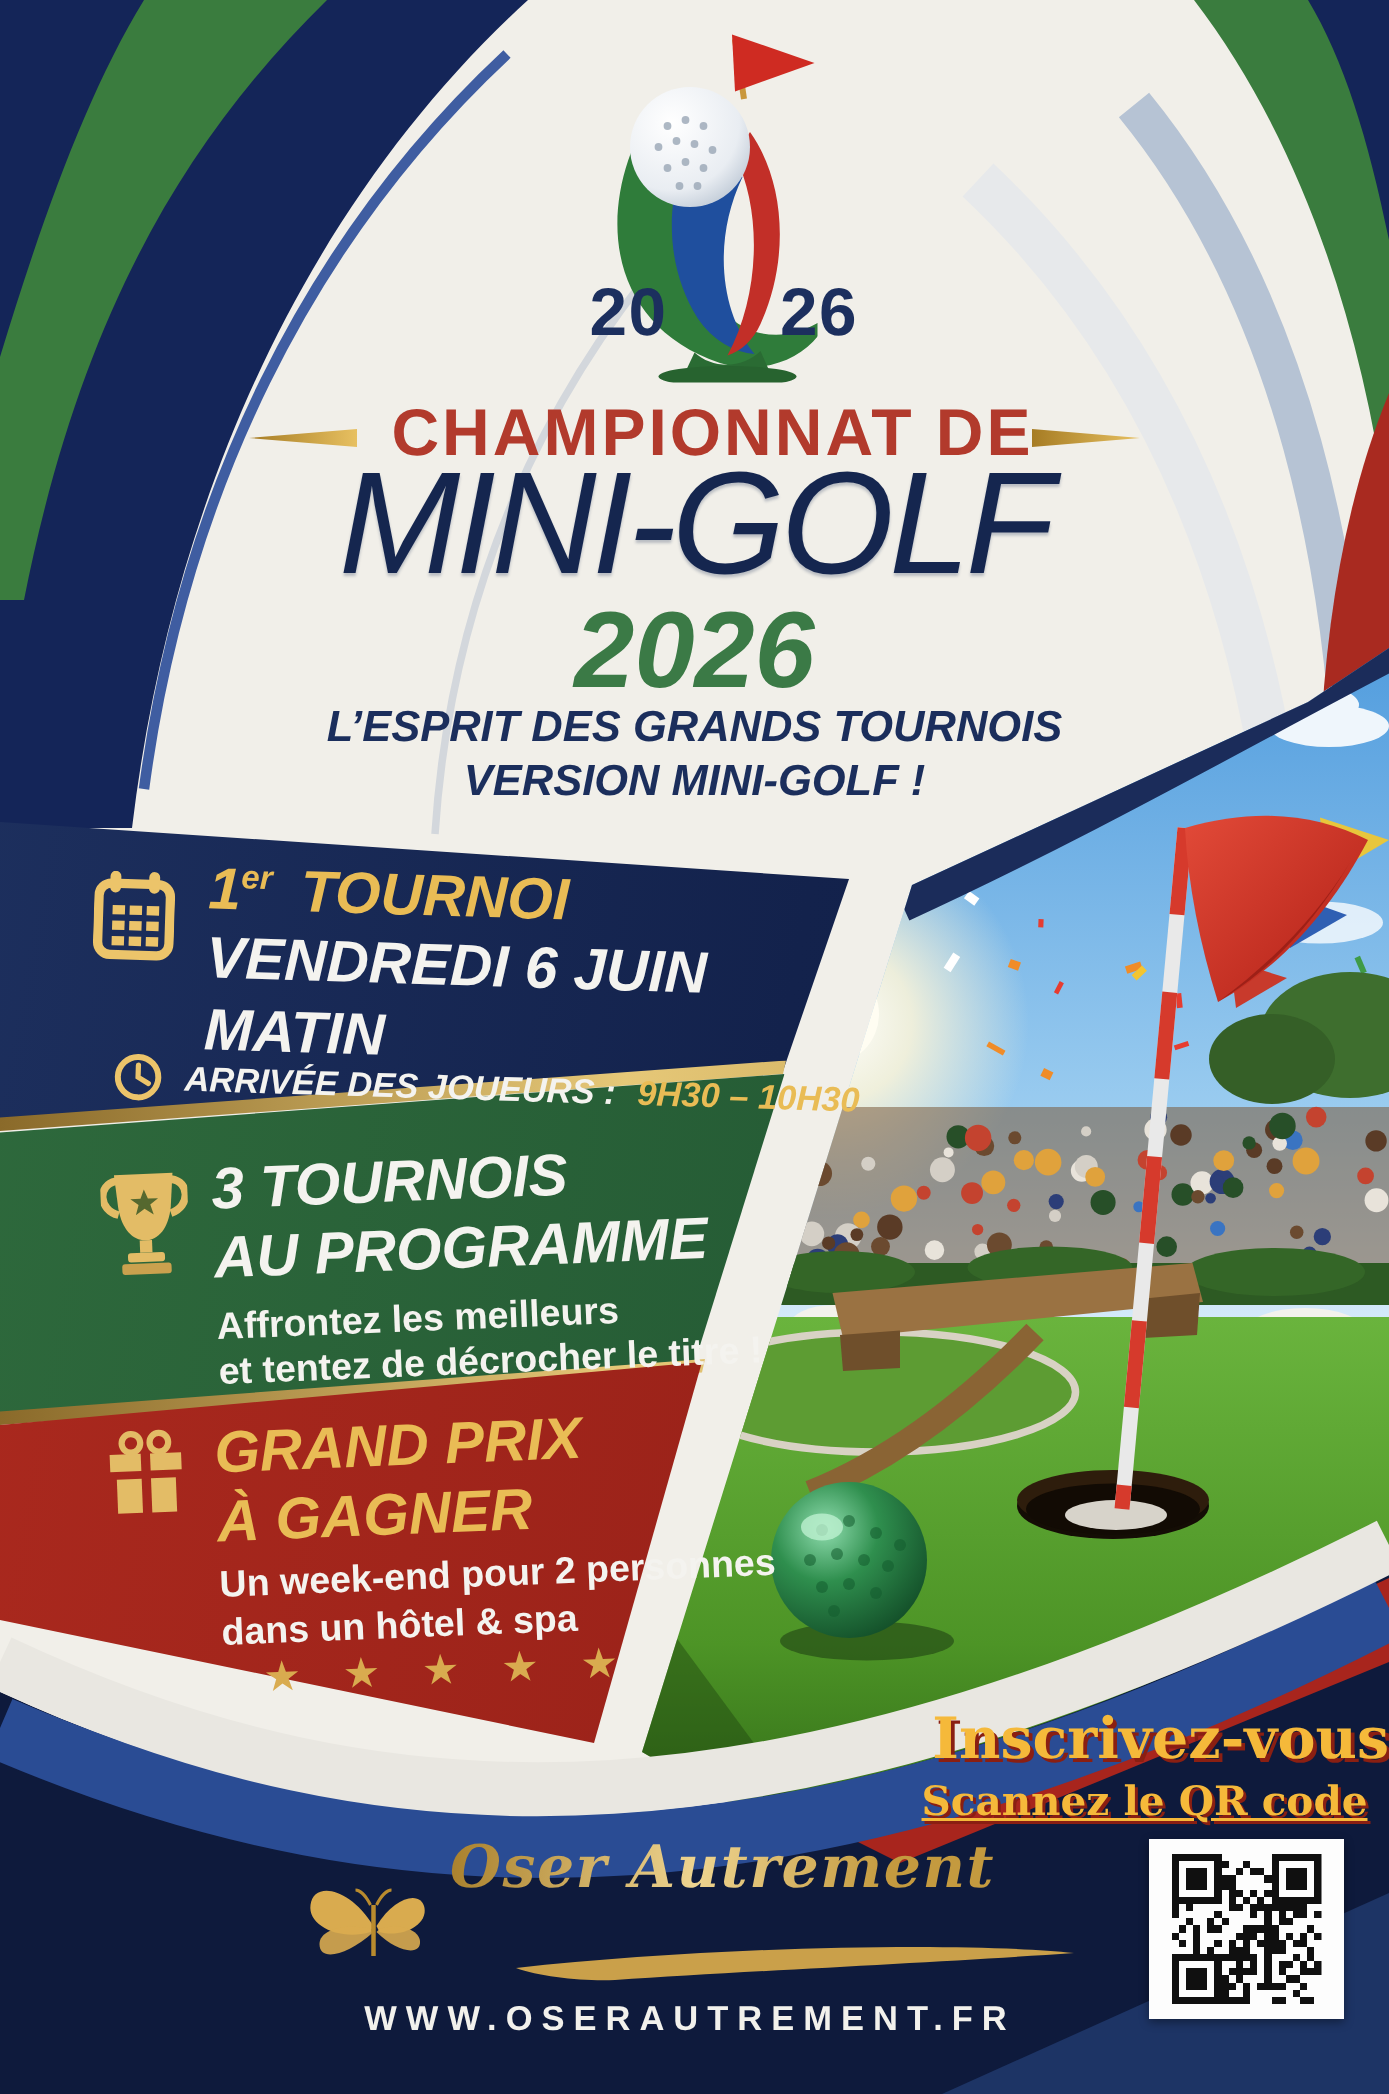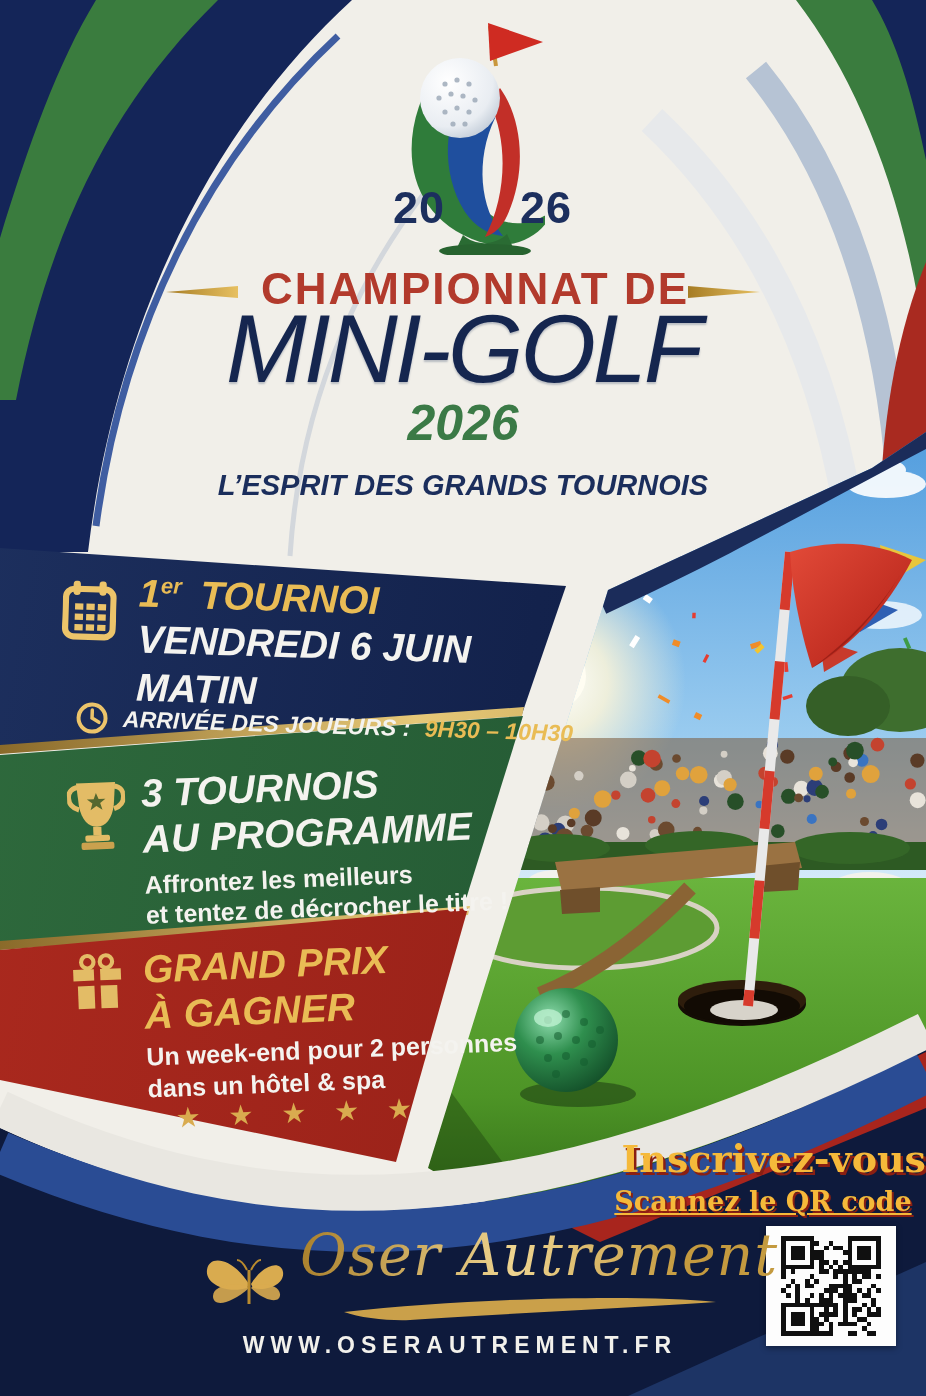--- a/index.html
+++ b/index.html
@@ -5,21 +5,21 @@
   html,body{margin:0;padding:0;background:#555;}
   #poster{position:relative;width:926px;height:1396px;overflow:hidden;background:#f1efe9;
           font-family:"Liberation Sans",sans-serif;}
   .layer{position:absolute;inset:0;pointer-events:none;}
   .abs{position:absolute;}
   .ctr{width:100%;text-align:center;}
   
   .kicker{font-size:44px;font-weight:bold;letter-spacing:2px;color:#b23a2c;margin-left:12px;}
   .big-title{font-size:97px;font-weight:normal;font-style:italic;letter-spacing:-3px;color:#15264f;line-height:1;
              text-shadow:0 2px 2px rgba(21,38,79,.25);}
-  .year-title{font-size:50px;font-weight:bold;font-style:italic;color:#3b7a46;line-height:1;}
+  .year-title{font-size:72px;font-weight:bold;font-style:italic;color:#3b7a46;line-height:1;}
   .subtl{font-size:29px;font-weight:bold;font-style:italic;color:#1b2e5c;line-height:1.22;}
   .dash{position:absolute;width:72px;height:12px;background:linear-gradient(90deg,#a67c24,#e7c061);}
   .dash.l{clip-path:polygon(0 50%,100% 0,100% 100%);}
   .dash.r{clip-path:polygon(0 0,100% 50%,0 100%);}
   .yr{position:absolute;font-size:45px;font-weight:bold;color:#1c2f5e;letter-spacing:1px;}
   
   .panel{position:absolute;inset:0;}
   .p-navy{background:linear-gradient(100deg,#1e3160,#13224c 55%,#0f1c40);
           clip-path:polygon(0px 548px,566px 586px,522px 714px,0px 752px);}
   .p-green{background:linear-gradient(100deg,#2f6b3d,#1f5230);
@@ -35,21 +35,21 @@
   .ph1{font-size:39px;font-weight:bold;font-style:italic;line-height:1.2;}
   .ph2{font-size:25px;font-weight:bold;line-height:1.3;color:#f4f3ef;}
   .sup{font-size:22px;vertical-align:14px;}
   .inforow{font-size:23px;font-weight:bold;font-style:italic;}
   .stars{font-size:28px;color:#d9ab4f;letter-spacing:10px;}
   
   .cta1{font-family:"DejaVu Serif",serif;font-weight:bold;font-size:38px;color:#f5b93a;
         text-shadow:2.5px 2.5px 0 #8a1f12;}
   .cta2{font-family:"DejaVu Serif",serif;font-weight:bold;font-size:27px;color:#f5b93a;
         text-shadow:2px 2px 0 #8a1f12;text-decoration:underline;}
-  .brand{font-family:"DejaVu Serif",serif;font-style:italic;font-weight:normal;font-size:57px;
+  .brand{font-family:"DejaVu Serif",serif;font-style:italic;font-weight:bold;font-size:39px;
          background:linear-gradient(95deg,#a9802c,#eed490 45%,#c49a3f 80%);
          -webkit-background-clip:text;background-clip:text;color:transparent;letter-spacing:1px;}
   .site{font-size:23px;font-weight:bold;letter-spacing:6px;color:#f2f1ec;}
   .qrbox{position:absolute;left:766px;top:1226px;width:130px;height:120px;background:#fdfdfd;
          display:flex;align-items:center;justify-content:center;box-shadow:0 2px 6px rgba(0,0,0,.4);}
 </style>
 </head>
 <body>
 
 <div id="poster">
@@ -433,20 +433,21 @@
     </svg>
     <div class="yr" style="left:385px;top:182px;width:60px;text-align:right;">20</div>
     <div class="yr" style="left:520px;top:182px;">26</div>
 
     <div class="abs ctr kicker" style="top:264px;">CHAMPIONNAT DE</div>
     <div class="dash l" style="left:166px;top:286px;"></div>
     <div class="dash r" style="left:688px;top:286px;"></div>
     <div class="abs ctr big-title" style="top:300px;">MINI-GOLF</div>
     <div class="abs ctr year-title" style="top:398px;">2026</div>
     <div class="abs ctr subtl" style="top:468px;">L’ESPRIT DES GRANDS TOURNOIS</div>
+    <div class="abs ctr subtl" style="top:504px;">VERSION MINI-GOLF !</div>
   </div>
 
   <div class="layer" style="z-index:5;">
     <div class="abs cta1" style="left:600px;top:1136px;width:326px;text-align:right;">Inscrivez-vous</div>
     <div class="abs cta2" style="left:600px;top:1186px;width:326px;text-align:center;">Scannez le QR code</div>
 
     <div class="qrbox">
       <svg width="100" height="100" viewBox="0 0 21 21" shape-rendering="crispEdges">
           <g id="qr" fill="#101010">
             <rect x="0" y="0" width="1" height="1"></rect>

